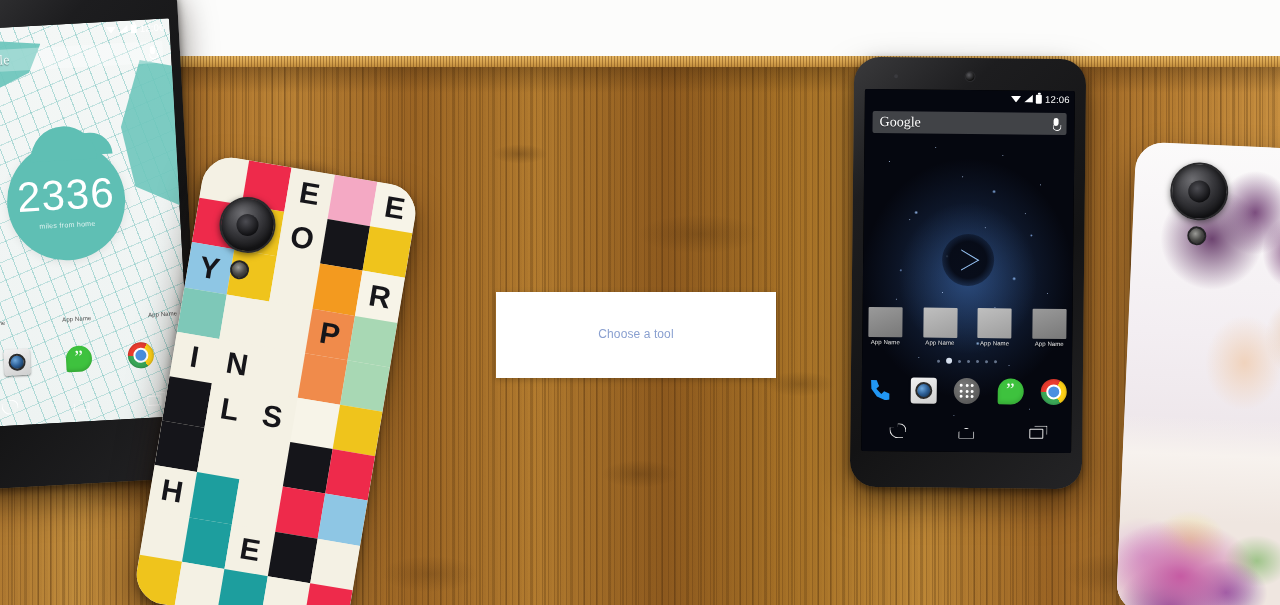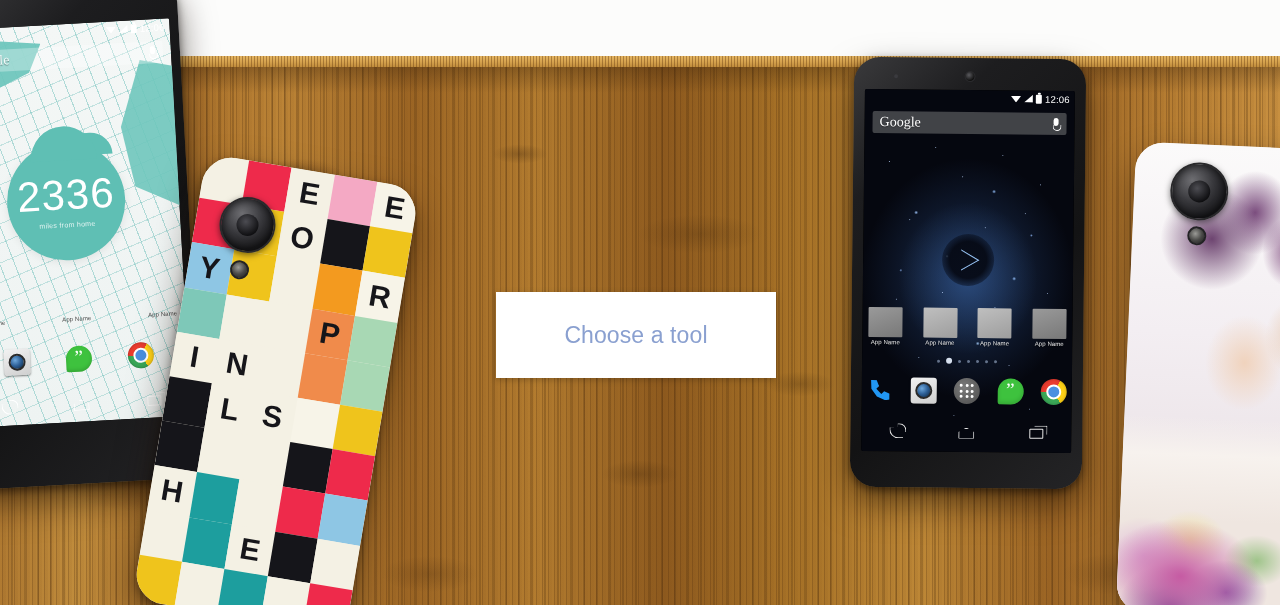--- a/index.html
+++ b/index.html
@@ -557,21 +557,21 @@
     position: absolute;
     left: 496px; top: 292px;
     width: 280px; height: 86px;
     background: #ffffff;
     box-shadow: 0 2px 6px rgba(0,0,0,.22);
     display: flex; flex-direction: column;
     align-items: center; justify-content: center;
     z-index: 20;
   }
   #cta-card .line {
-    font-size: 23px;
+    font-size: 12px;
     color: #8aa0d0;
     line-height: 1.42;
     letter-spacing: .1px;
     white-space: nowrap;
   }
 </style>
 </head>
 <body>
 
 <div class="stage">

